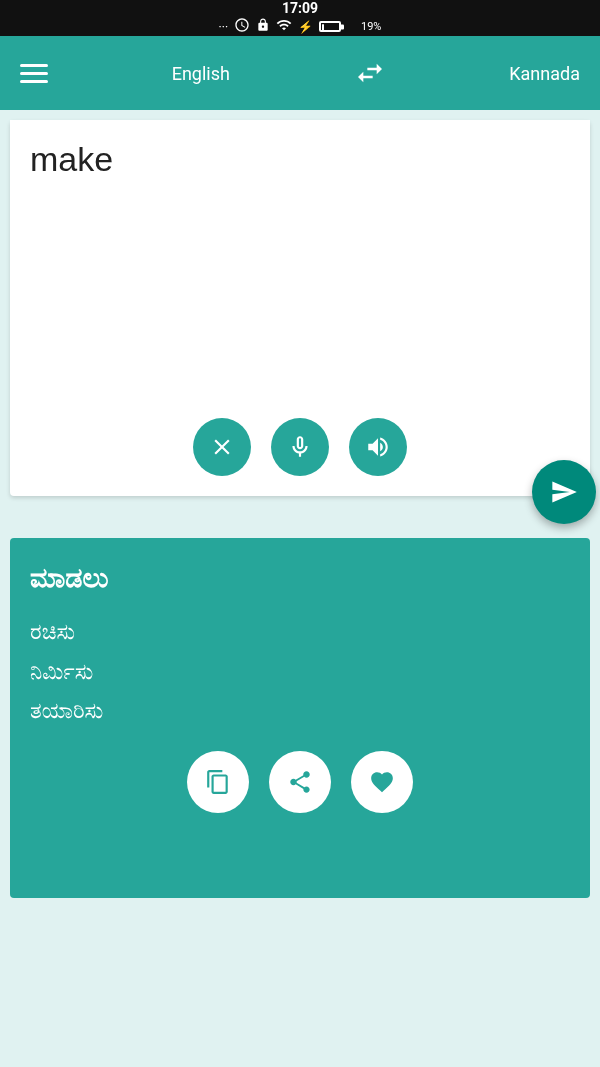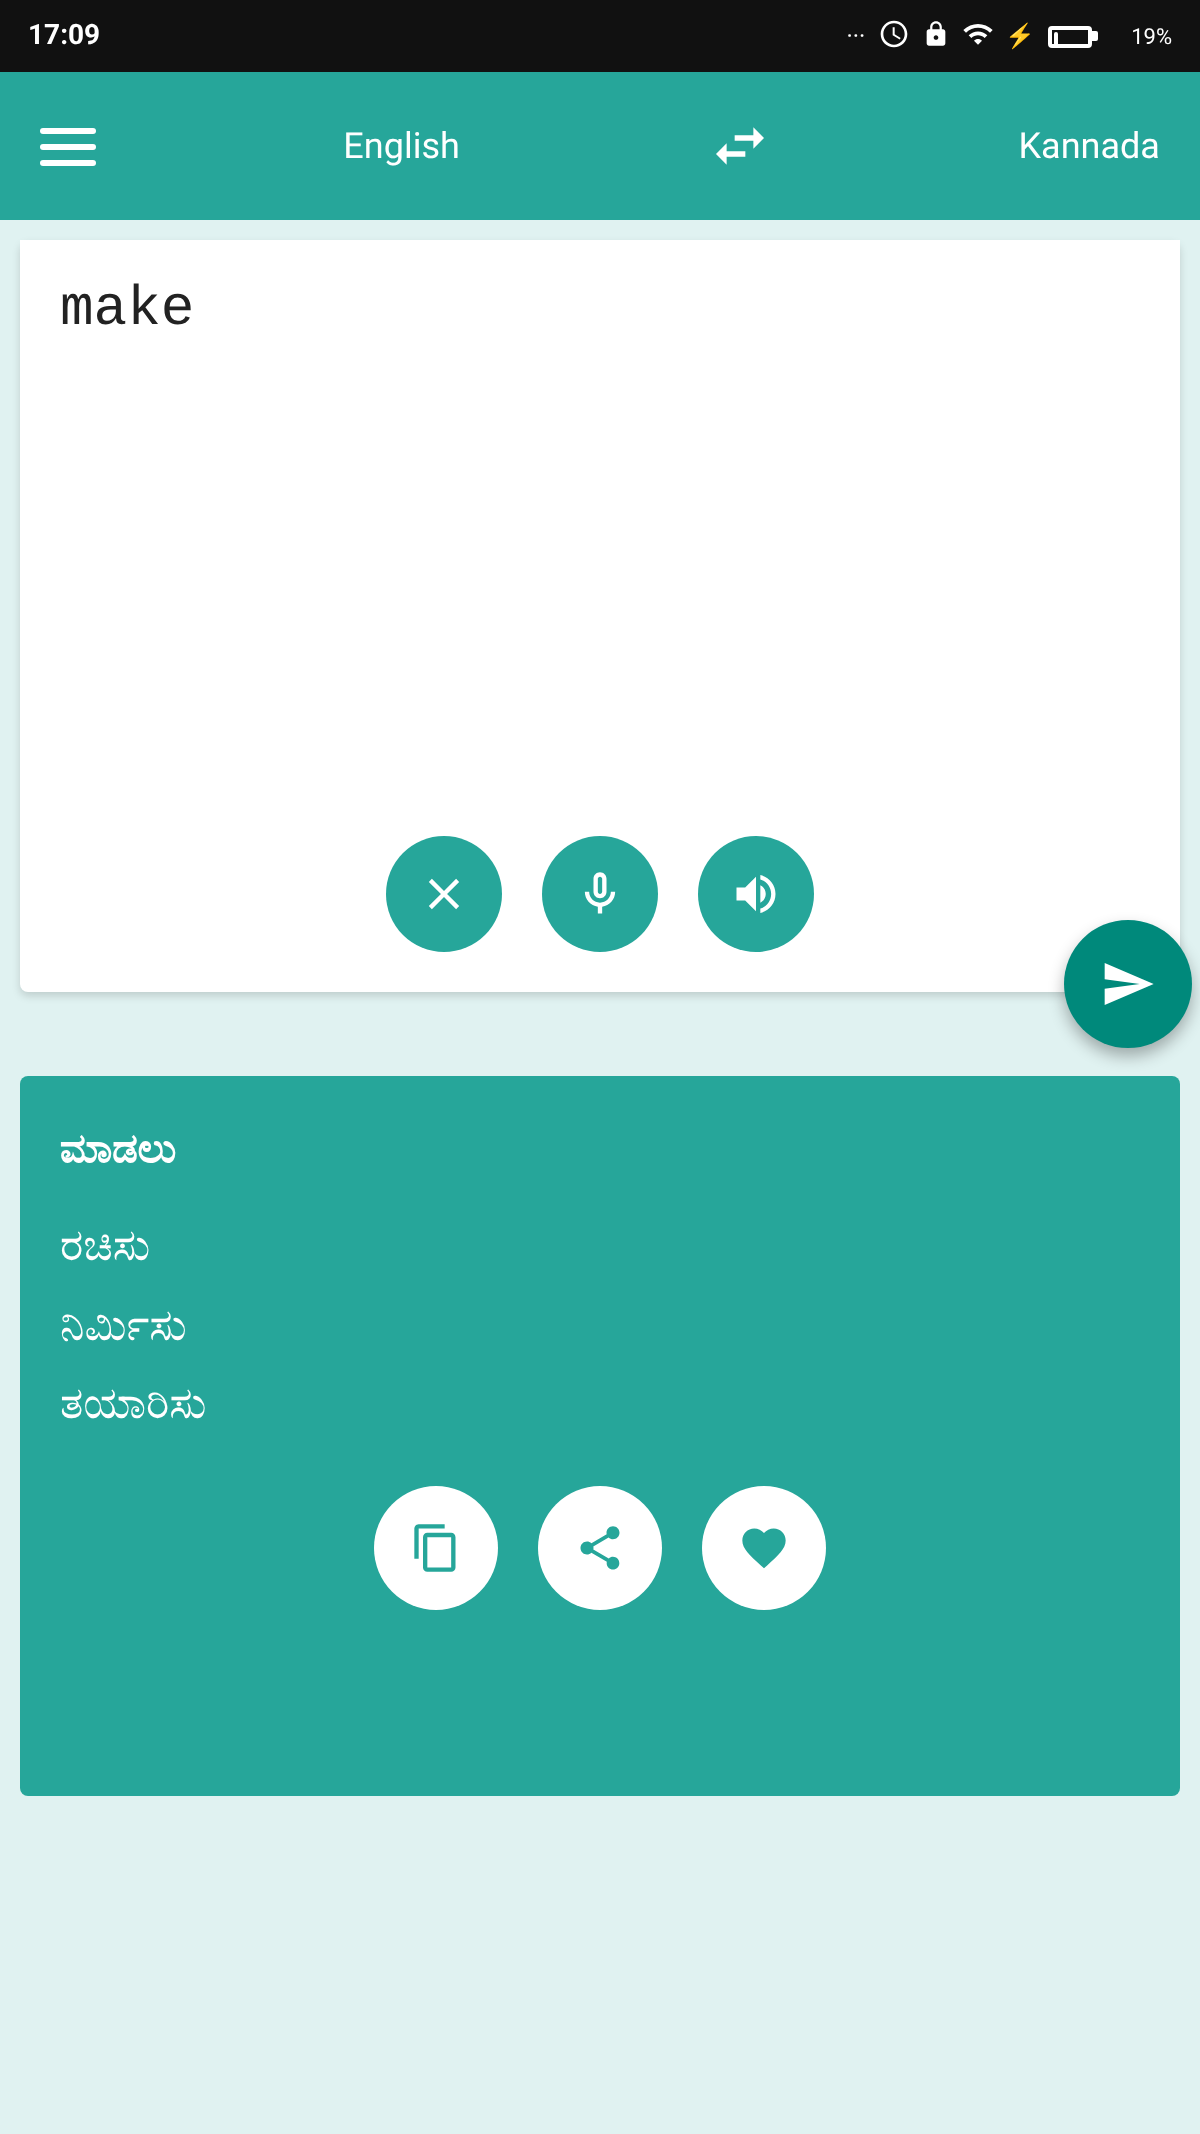--- a/index.html
+++ b/index.html
@@ -15,20 +15,21 @@
     
     .status-bar {
       background: #111;
       color: #fff;
       height: 36px;
       display: flex;
       align-items: center;
       justify-content: space-between;
       padding: 0 14px;
       font-size: 14px;
+      flex-direction: column;
     }
     .status-left { font-weight: bold; }
     .status-right { display: flex; align-items: center; gap: 6px; font-size: 12px; }
     .battery-body {
       width: 22px; height: 11px;
       border: 2px solid #fff;
       border-radius: 2px;
       position: relative;
       display: inline-block;
     }
@@ -93,24 +94,24 @@
       position: relative;
       min-height: 340px;
       box-shadow: 0 2px 4px rgba(0,0,0,0.15);
     }
     .input-text {
       width: 100%;
       min-height: 280px;
       border: none;
       outline: none;
       padding: 20px 20px 10px 20px;
-      font-size: 28px;
+      font-size: 34px;
       color: #222;
       resize: none;
-      font-family: Liberation Mono, monospace;
+      font-family: Liberation Sans, sans-serif;
     }
     .input-controls {
       display: flex;
       justify-content: center;
       align-items: center;
       gap: 20px;
       padding: 14px 0 20px 0;
     }
     .ctrl-btn {
       width: 58px; height: 58px;
@@ -146,21 +147,21 @@
     .output-section {
       background: #26a69a;
       margin: 10px 10px 10px 10px;
       border-radius: 4px;
       padding: 24px 20px 20px 20px;
       position: relative;
       min-height: 360px;
     }
     .output-main {
       color: #fff;
-      font-size: 20px;
+      font-size: 27px;
       font-weight: bold;
       margin-bottom: 18px;
     }
     .output-alternatives {
       color: #fff;
       font-size: 22px;
       line-height: 1.8;
     }
     .output-controls {
       display: flex;

